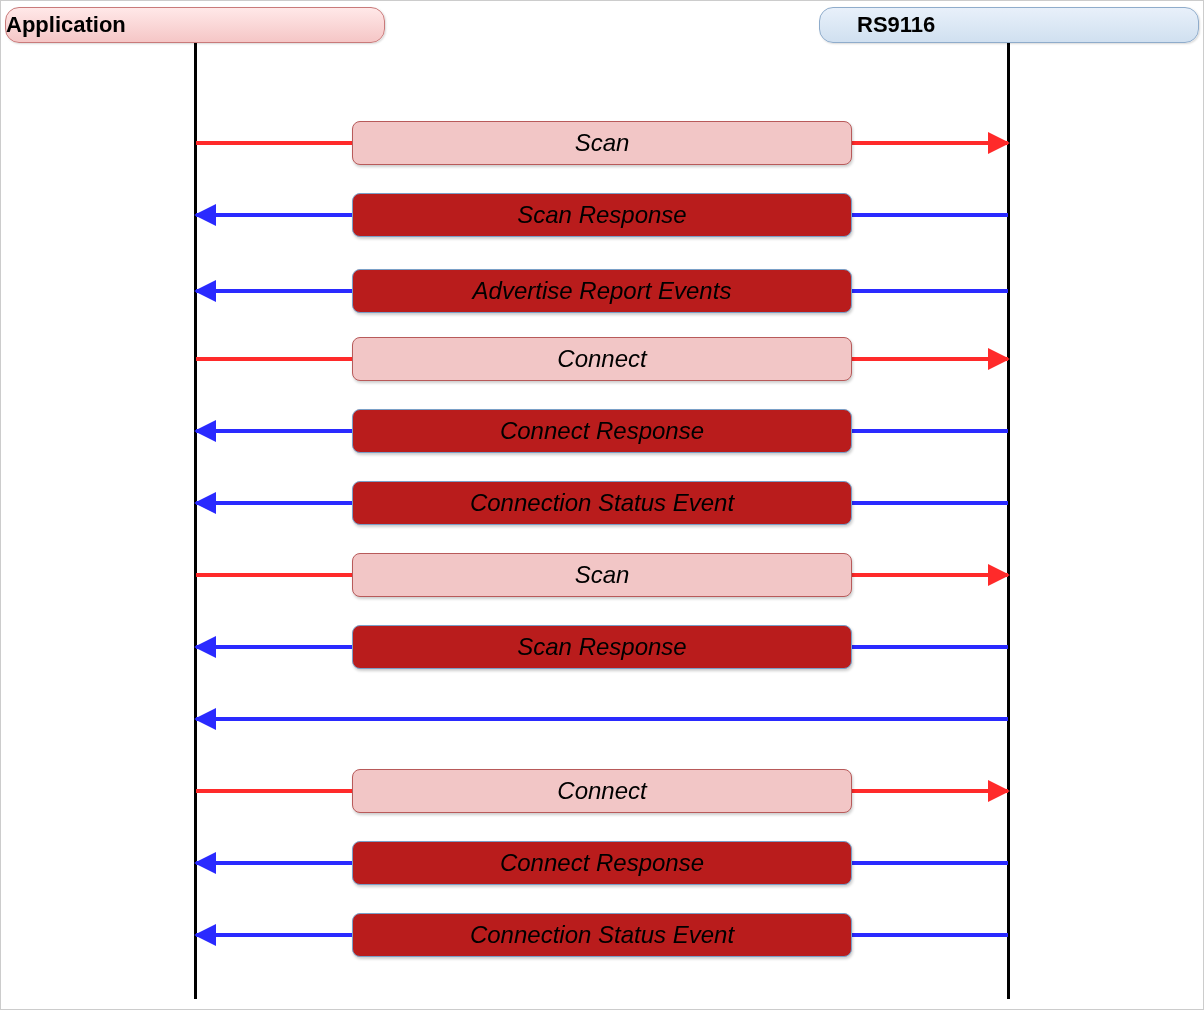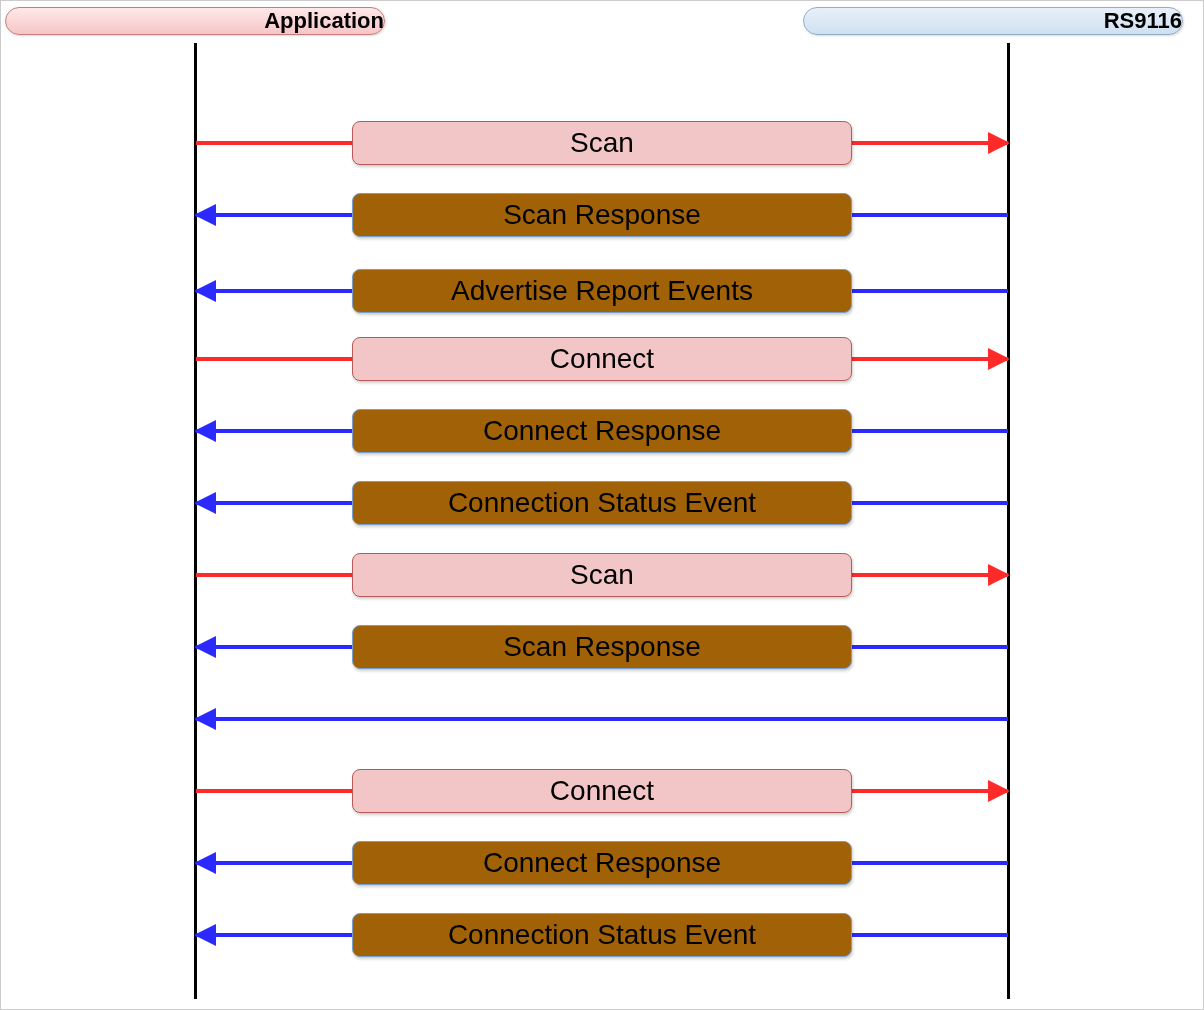--- a/index.html
+++ b/index.html
@@ -12,41 +12,42 @@
       border: 1px solid #ccc;
     }
     .container {
       position: relative;
       width: 100%;
       height: 100%;
     }
     .participant-header {
       position: absolute;
       top: 6px;
-      height: 28px;
+      height: 36px;
       display: flex;
       align-items: center;
-      justify-content: flex-end;
+      justify-content: flex-start;
       font-weight: bold;
       font-size: 22px;
       border: 1px solid #888;
       border-radius: 14px;
       box-shadow: 1px 1px 2px rgba(0,0,0,0.15);
     }
     .participant-app {
       left: 4px;
       width: 380px;
       background: linear-gradient(to bottom, #ffe8e8, #f5c6c6);
       border-color: #c97a7a;
     }
     .participant-rs {
-      right: 20px;
+      right: 4px;
       width: 380px;
       background: linear-gradient(to bottom, #e8f0fa, #d0e0f0);
       border-color: #8faccb;
+      padding-left: 37px;
     }
     .lifeline {
       position: absolute;
       top: 42px;
       width: 3px;
       background: #000;
       height: 956px;
     }
     .lifeline-left { left: 193px; }
     .lifeline-right { right: 193px; }
@@ -91,30 +92,31 @@
       position: absolute;
       left: 50%;
       top: 50%;
       transform: translate(-50%, -50%);
       width: 500px;
       height: 44px;
       border-radius: 8px;
       display: flex;
       align-items: center;
       justify-content: center;
-      font-size: 28px;
+      font-size: 24px;
       box-shadow: 1px 2px 3px rgba(0,0,0,0.2);
       border: 1px solid;
+      font-style: italic;
     }
     .msg-box.red {
       background: #f2c6c6;
       border-color: #b85a5a;
     }
     .msg-box.blue {
-      background: #a16207;
+      background: #b91c1c;
       border-color: #7a9fc7;
     }
   </style>
 </head>
 <body>
 
 <div class="container">
 
   <div class="participant-header participant-app">
     <span>Application</span>

